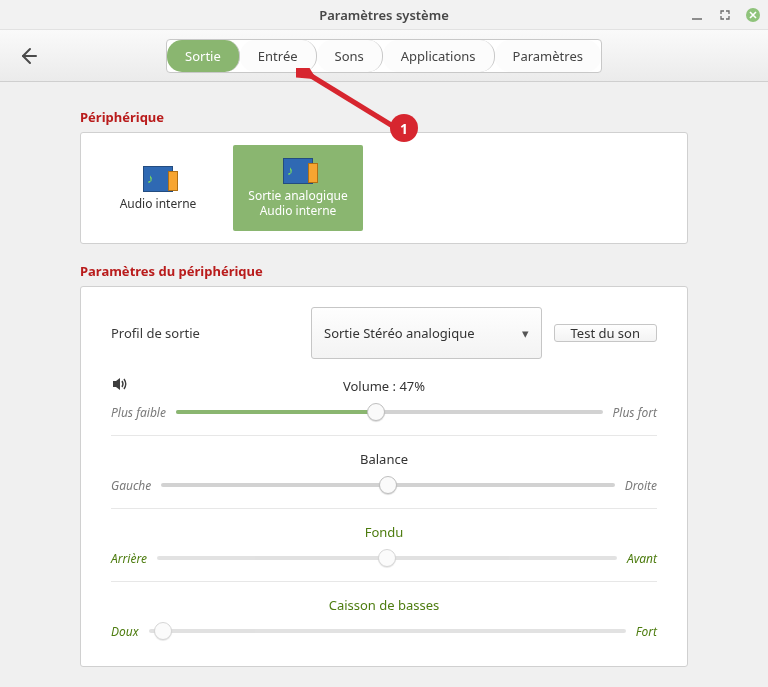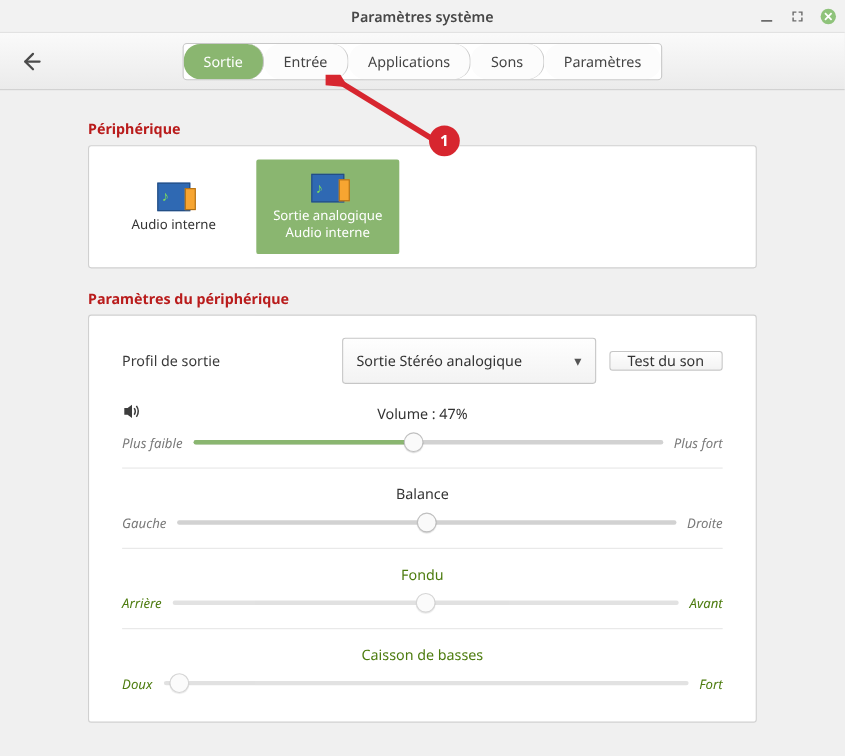--- a/index.html
+++ b/index.html
@@ -100,21 +100,21 @@
   .note { position:absolute; left:4px; top:4px; color:#7ee05a; font-size:13px; font-weight:bold; }
   
   .settings { padding:20px 30px 26px 30px; }
   .row { display:flex; align-items:center; margin-bottom:18px; }
   .profile-label { flex:0 0 200px; color:#3a3a3a; }
   .select {
     flex:1;
     display:flex; align-items:center; justify-content:space-between;
     border:1px solid #c6c6c6; border-radius:3px;
     background:linear-gradient(#fefefe,#f3f3f3);
-    height:42px; padding:0 12px; cursor:pointer;
+    height:52px; padding:0 12px; cursor:pointer;
     margin-right:12px;
   }
   .select .caret { color:#555; }
   .btn {
     border:1px solid #c6c6c6; border-radius:3px;
     background:linear-gradient(#fefefe,#f3f3f3);
     height:18px; padding:0 16px; cursor:pointer;
     display:flex; align-items:center;
   }
   .slider-block { margin-top:12px; }
@@ -178,22 +178,22 @@
 <div class="headerbar">
   <div class="back-btn">
     <svg width="20" height="20" viewBox="0 0 20 20">
         <path d="M12 3 L5 10 L12 17" stroke="currentColor" stroke-width="2" fill="none" stroke-linecap="round" stroke-linejoin="round"></path>
         <line x1="5" y1="10" x2="18" y2="10" stroke="currentColor" stroke-width="2" stroke-linecap="round"></line>
       </svg>
   </div>
   <div class="tabstrip">
     <div class="tab active">Sortie</div>
     <div class="tab">Entrée</div>
+    <div class="tab">Sons</div>
     <div class="tab">Applications</div>
-    <div class="tab">Sons</div>
     <div class="tab">Paramètres</div>
   </div>
 </div>
 
 <div class="content">
 
   <div class="section-label">Périphérique</div>
   <div class="panel">
     <div class="device-row">
       <div class="device-card">

